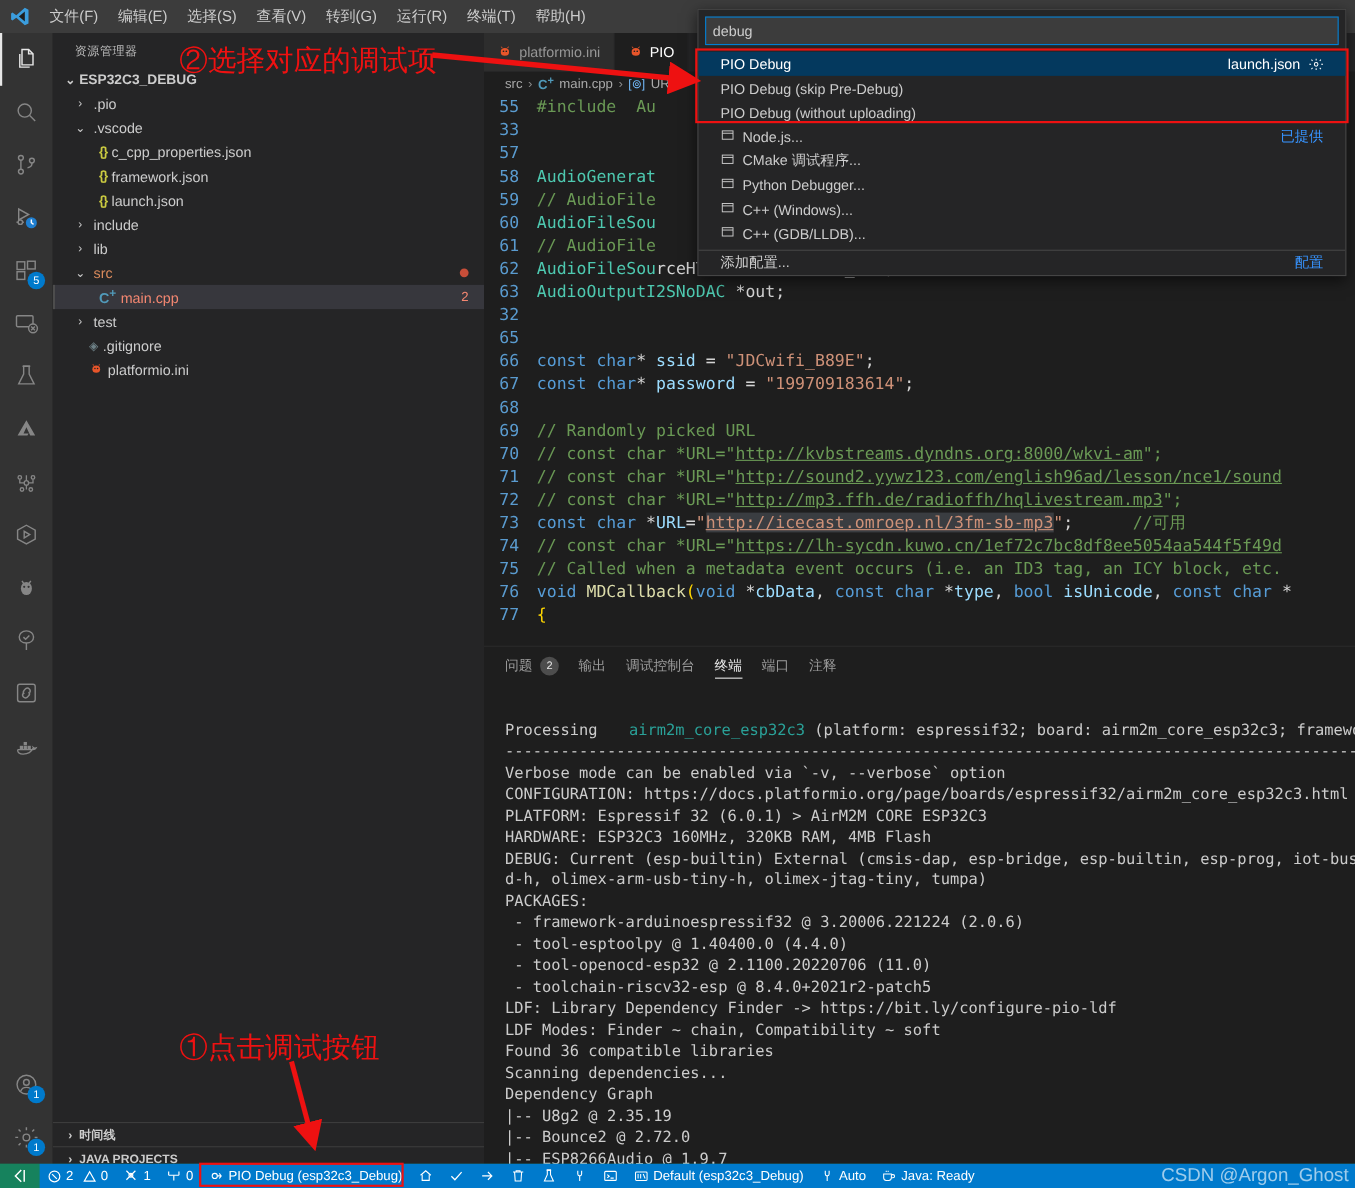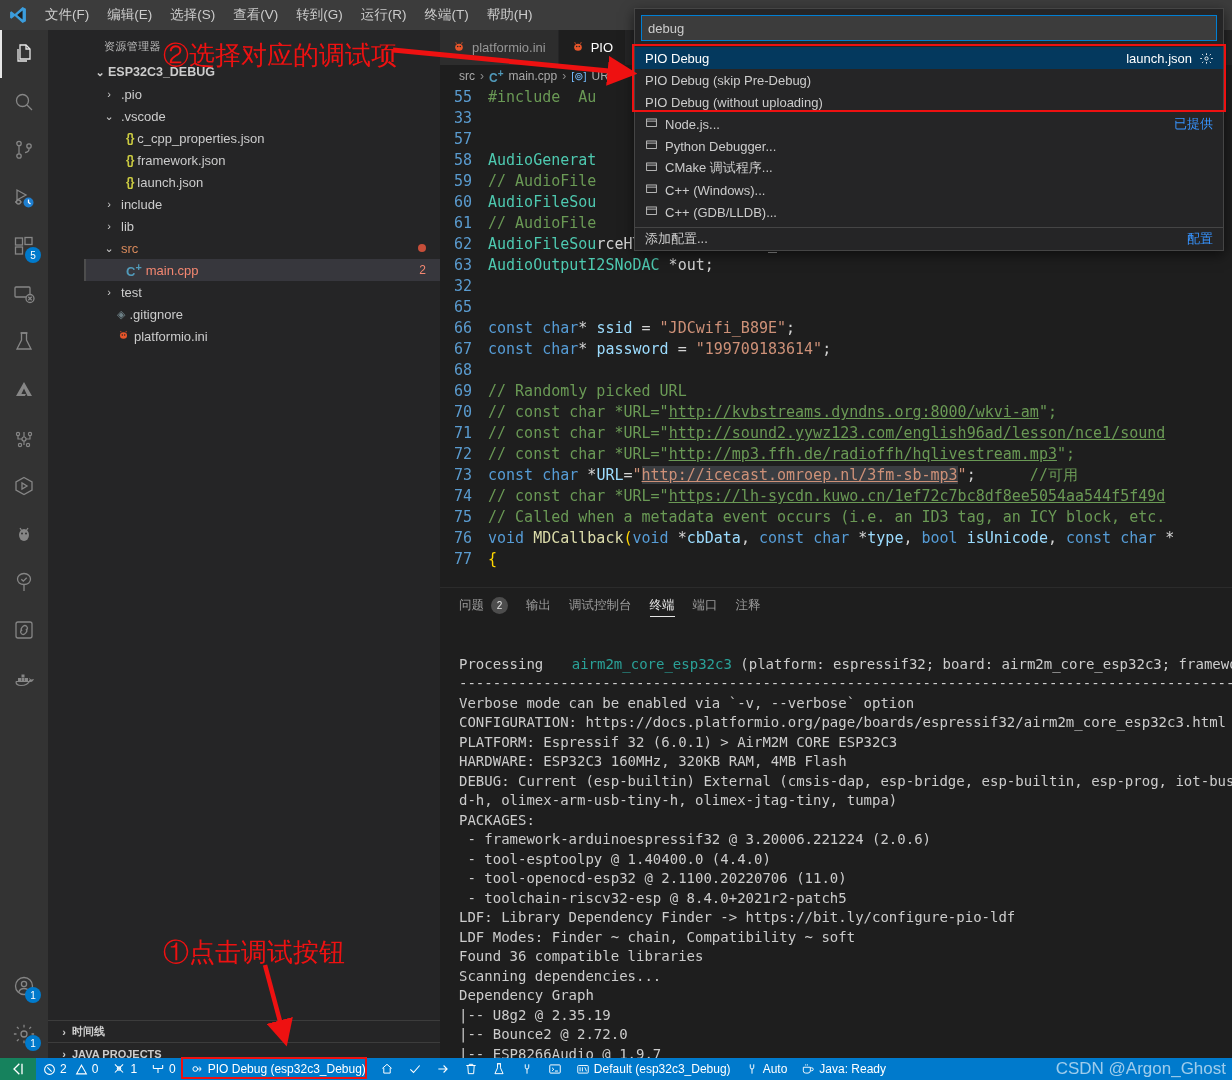--- a/index.html
+++ b/index.html
@@ -43,21 +43,21 @@
     min-width: 16px; height: 16px; border-radius: 8px;
     background: #007acc; color: #fff; font-size: 10px;
     display: flex; align-items: center; justify-content: center;
     padding: 0 3px; font-family: "Liberation Sans", sans-serif;
   }
   .act-spacer { flex: 1; }
 
   
   .sidebar {
     position: absolute; top: 30px; left: 48px; width: 392px; height: 1034px;
-    background: #252526; color: #cccccc; overflow: hidden; padding-left: 36px;
+    background: #252526; color: #cccccc; overflow: hidden;
   }
   .sb-title {
     padding: 9px 0 7px 20px; font-size: 11px; letter-spacing: .4px;
     color: #bbbbbb; text-transform: none;
   }
   .tree-root {
     display: flex; align-items: center; height: 22px;
     font-size: 12.5px; font-weight: bold; color: #cccccc; padding-left: 8px;
   }
   .tree-row {
@@ -158,21 +158,21 @@
     position: absolute; top: 8px; left: 634px; width: 590px;
     background: #252526; box-shadow: 0 4px 12px rgba(0,0,0,.55);
     z-index: 50; border: 1px solid #454545;
   }
   .qp-input {
     margin: 6px; height: 26px; background: #3c3c3c; border: 1px solid #007fd4;
     color: #cccccc; font-size: 13px; padding: 0 6px; display: flex; align-items: center;
   }
   .qp-row {
     height: 22px; display: flex; align-items: center;
-    padding: 0 10px; font-size: 13px; color: #cccccc;
+    padding: 0 20px; font-size: 13px; color: #cccccc;
   }
   .qp-row.selected { background: #04395e; color: #ffffff; }
   .qp-row .qp-right { margin-left: auto; display:flex; align-items:center; gap:8px; }
   .qp-blue { color: #3794ff; }
   .qp-folder { color: #cccccc; margin-right: 7px; font-size: 12px; }
   .qp-sep { border-top: 1px solid #454545; margin: 4px 0 0 0; }
   .qp-gear svg { display:block; }
 
   
   .statusbar {
@@ -598,29 +598,29 @@
           <span>Node.js...</span>
           <span class="qp-right">
             <span class="qp-blue">已提供</span>
           </span>
         </div>
         <div class="qp-row">
           <span class="qp-folder"><svg width="13" height="13" viewBox="0 0 24 24" fill="none" stroke="currentColor" stroke-width="1.6">
               <rect x="3" y="5.5" width="18" height="14"></rect>
               <path d="M3 9.5h18"></path>
             </svg></span>
-          <span>Python Debugger...</span>
+          <span>CMake 调试程序...</span>
           <span class="qp-right"></span>
         </div>
         <div class="qp-row">
           <span class="qp-folder"><svg width="13" height="13" viewBox="0 0 24 24" fill="none" stroke="currentColor" stroke-width="1.6">
               <rect x="3" y="5.5" width="18" height="14"></rect>
               <path d="M3 9.5h18"></path>
             </svg></span>
-          <span>CMake 调试程序...</span>
+          <span>Python Debugger...</span>
           <span class="qp-right"></span>
         </div>
         <div class="qp-row">
           <span class="qp-folder"><svg width="13" height="13" viewBox="0 0 24 24" fill="none" stroke="currentColor" stroke-width="1.6">
               <rect x="3" y="5.5" width="18" height="14"></rect>
               <path d="M3 9.5h18"></path>
             </svg></span>
           <span>C++ (Windows)...</span>
           <span class="qp-right"></span>
         </div>

